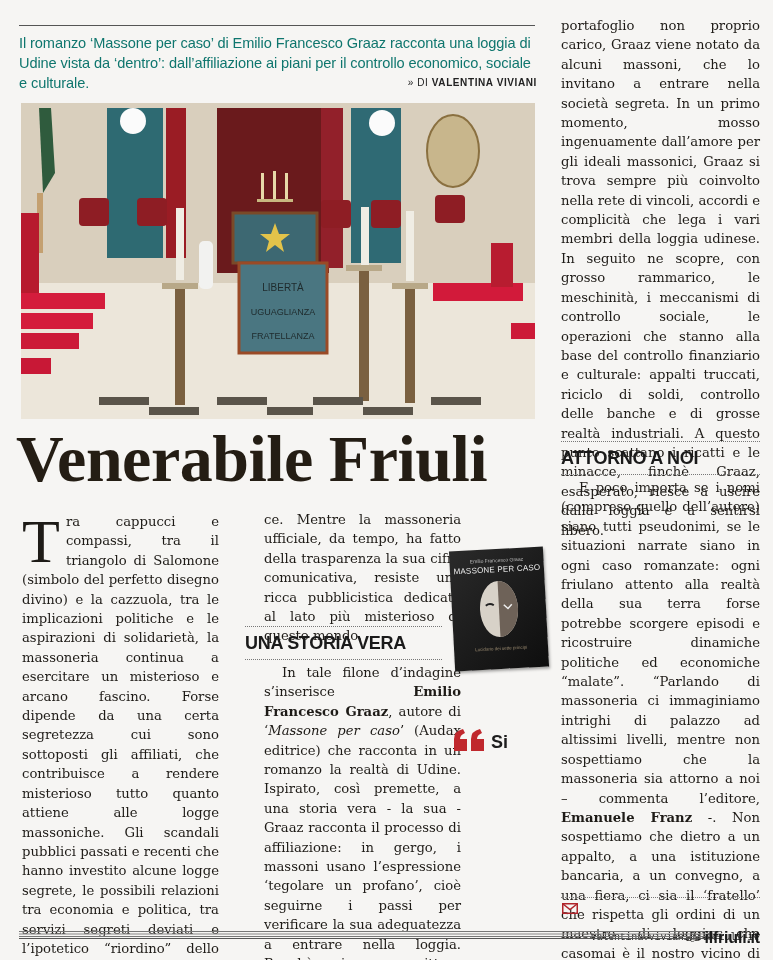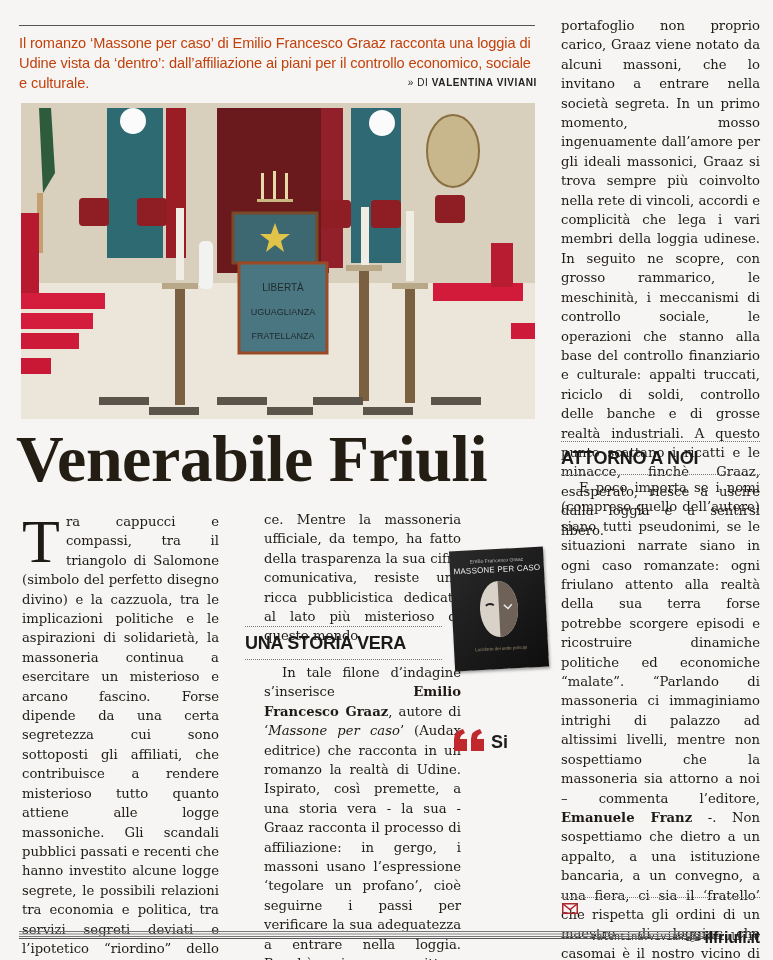--- a/index.html
+++ b/index.html
@@ -1,20 +1,20 @@
 <!DOCTYPE html>
 <html><head>
 <meta charset="utf-8">
 <style>
   html, body { margin:0; padding:0; }
   body { width:773px; height:960px; background:#f6f5f3; position:relative; overflow:hidden; color:#1c1a17; }
 
   
   .top-rule { position:absolute; left:19px; top:25px; width:516px; height:1px; background:#555; }
-  .deck { position:absolute; left:19px; top:33px; width:518px; font-family:"Liberation Sans",sans-serif; font-size:14.6px; line-height:20px; color:#c2410c; letter-spacing:-0.1px; }
+  .deck { position:absolute; left:19px; top:33px; width:518px; font-family:"Liberation Sans",sans-serif; font-size:14.6px; line-height:20px; color:#0f766e; letter-spacing:-0.1px; }
   .byline { position:absolute; right:236px; top:77px; font-family:"Liberation Sans",sans-serif; font-size:10px; letter-spacing:0.6px; color:#222; }
   .byline b { font-weight:bold; }
 
   
   .photo { position:absolute; left:21px; top:103px; width:514px; height:316px; overflow:hidden; background:#737373; }
 
   
   .headline { position:absolute; left:16px; top:424px; width:530px; font-family:"Liberation Serif","DejaVu Serif",serif; font-weight:bold; font-size:66px; line-height:70px; letter-spacing:-0.5px; color:#241d14; white-space:nowrap; }
 
   

